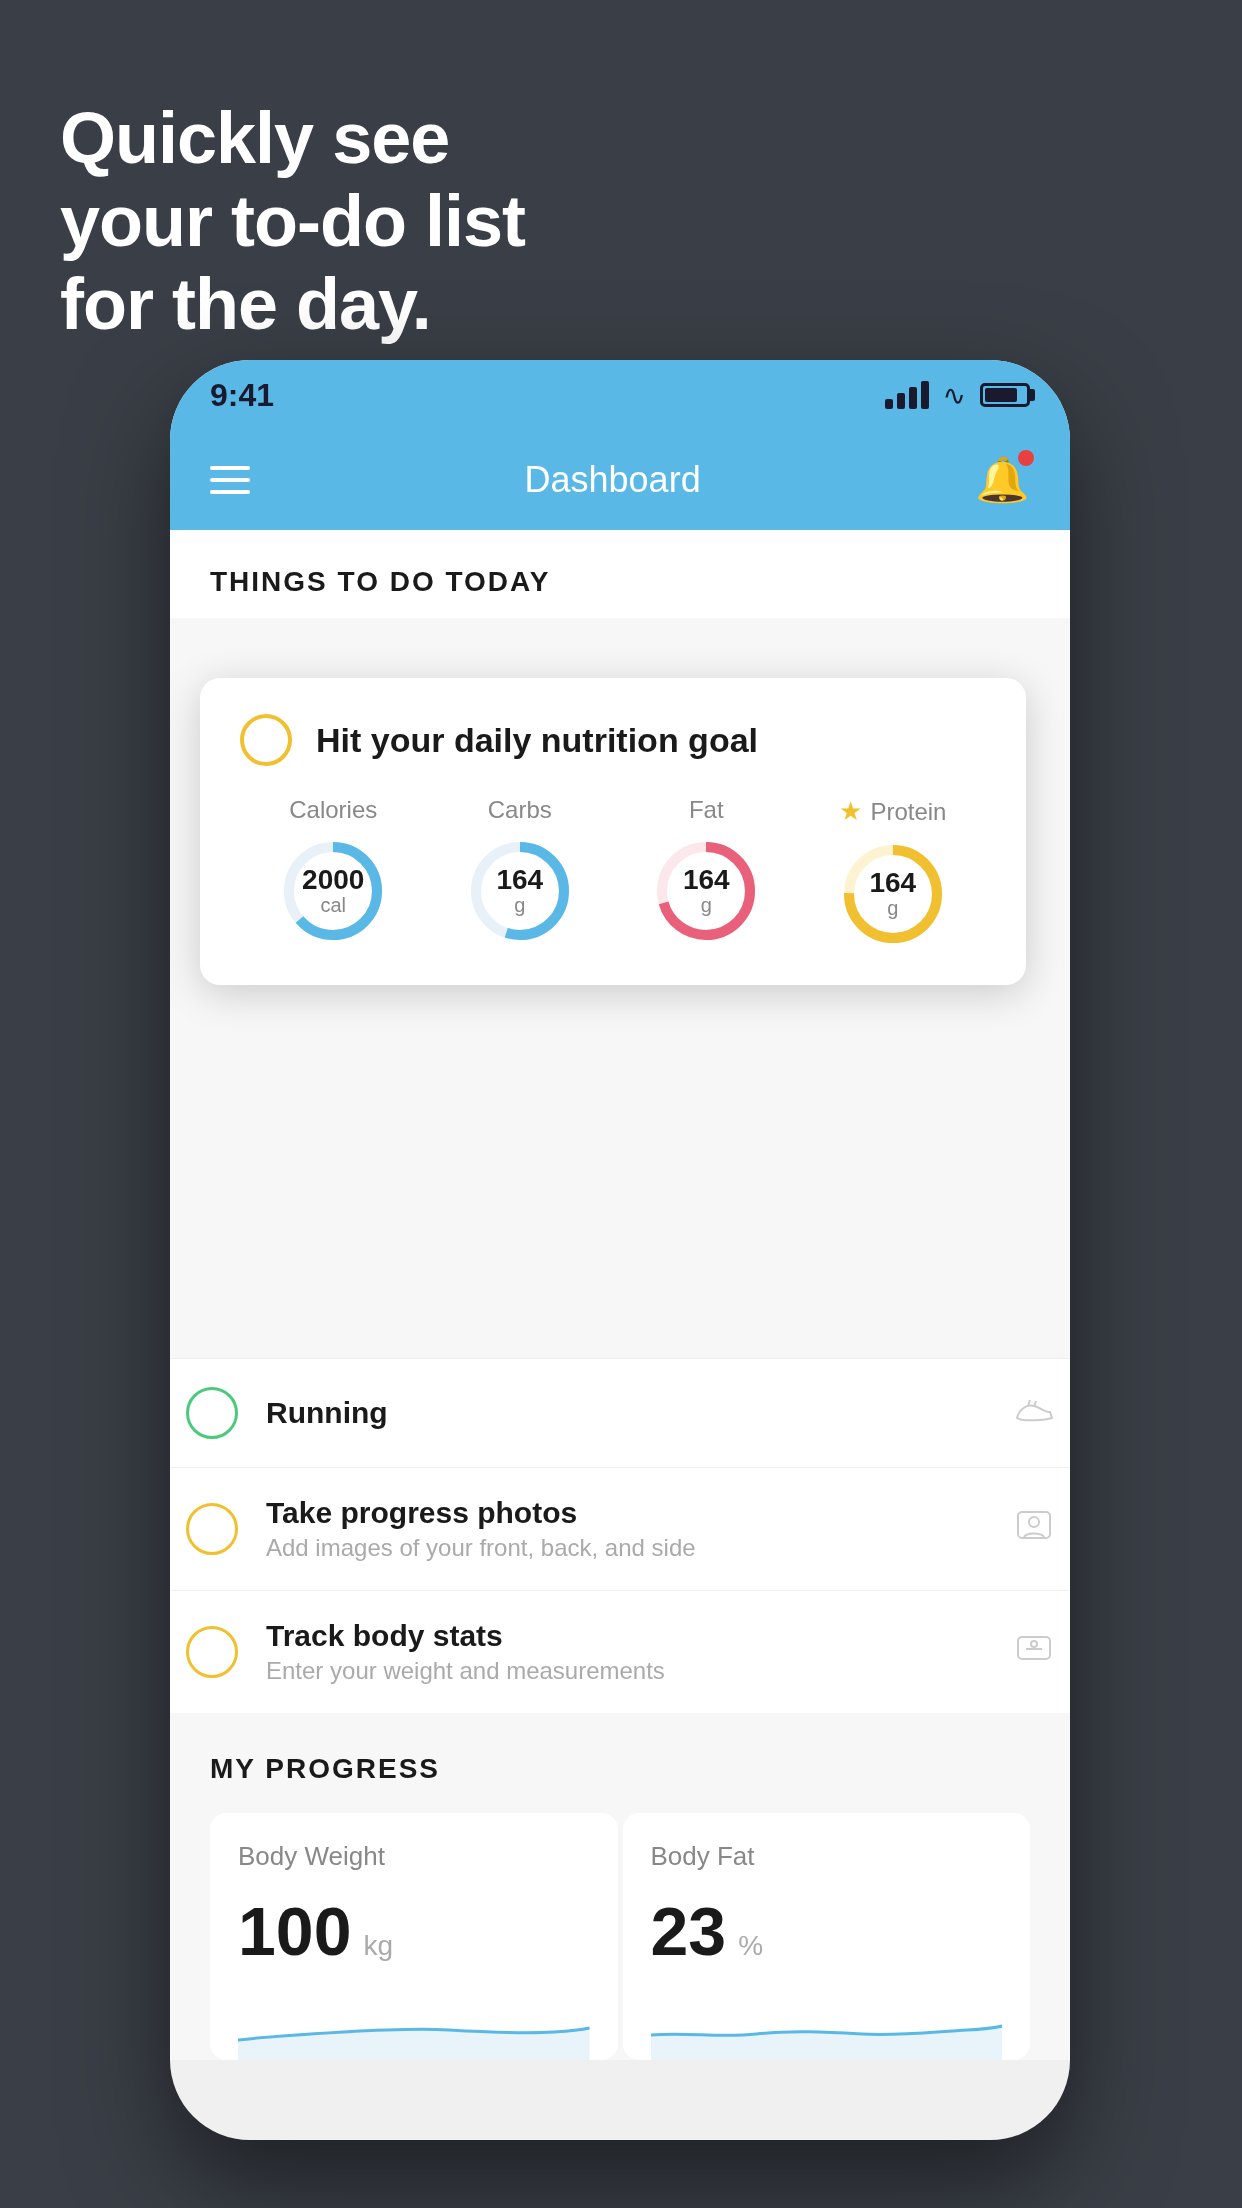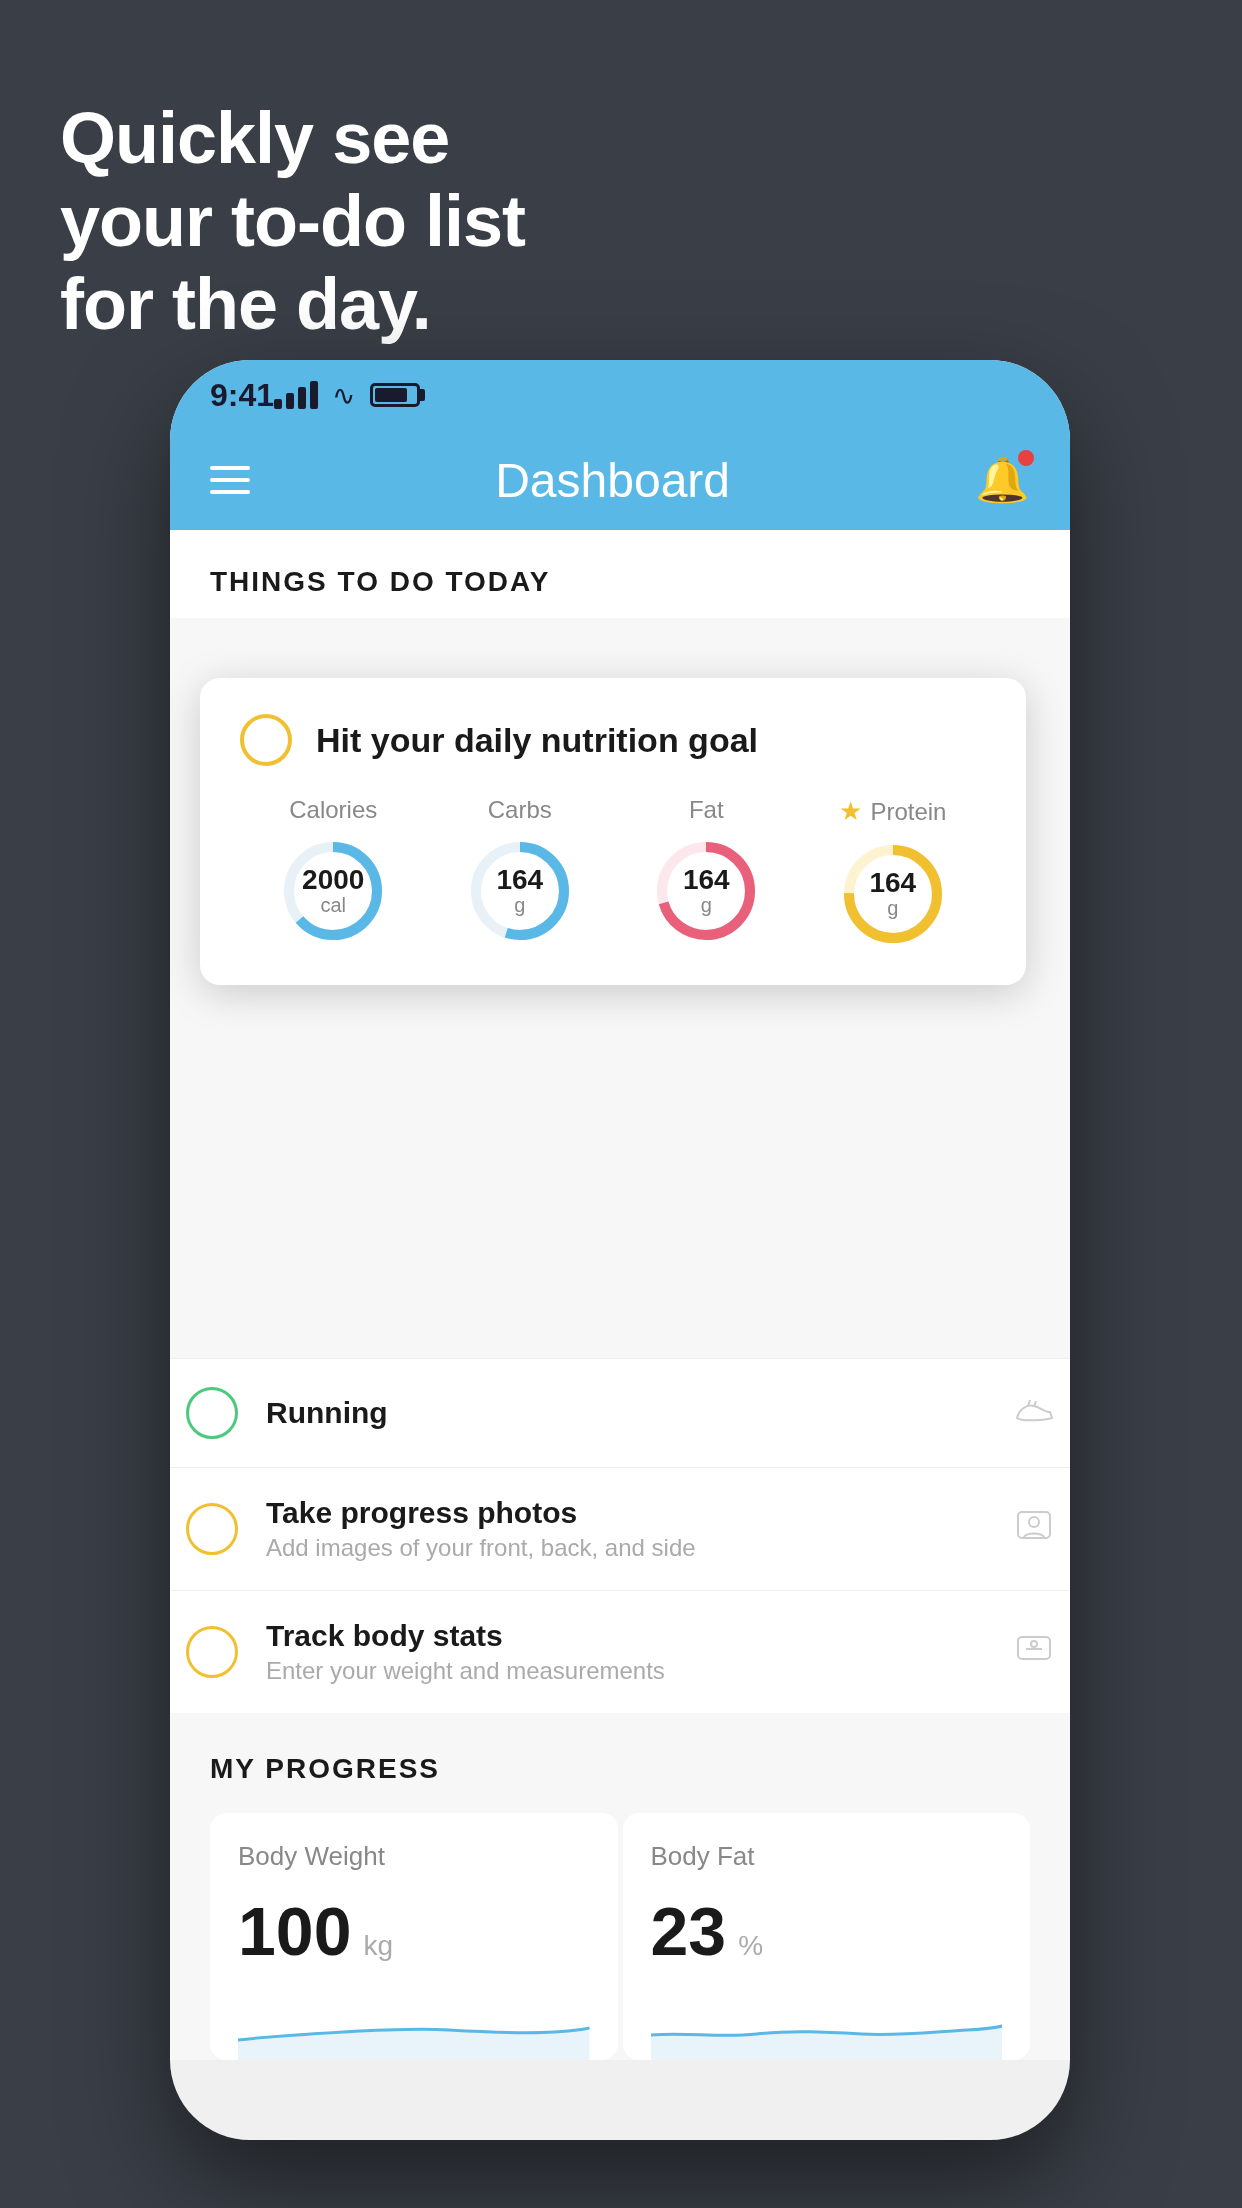--- a/index.html
+++ b/index.html
@@ -36,21 +36,21 @@
       overflow: hidden;
       box-shadow: 0 40px 100px rgba(0,0,0,0.5);
     }
 
     
     .status-bar {
       background: #59b8e6;
       height: 70px;
       display: flex;
       align-items: center;
-      justify-content: flex-start;
+      justify-content: space-between;
       padding: 12px 40px;
     }
     .status-time {
       color: #1a1a2e;
       font-size: 32px;
       font-weight: 600;
     }
     .status-icons {
       display: flex;
       align-items: center;
@@ -115,21 +115,21 @@
     }
     .hamburger span {
       display: block;
       width: 40px;
       height: 4px;
       background: white;
       border-radius: 2px;
     }
     .header-title {
       color: white;
-      font-size: 48px;
+      font-size: 36px;
       font-weight: 500;
     }
     .bell-icon {
       position: relative;
       font-size: 44px;
       color: white;
     }
     .bell-dot {
       position: absolute;
       top: -4px;

